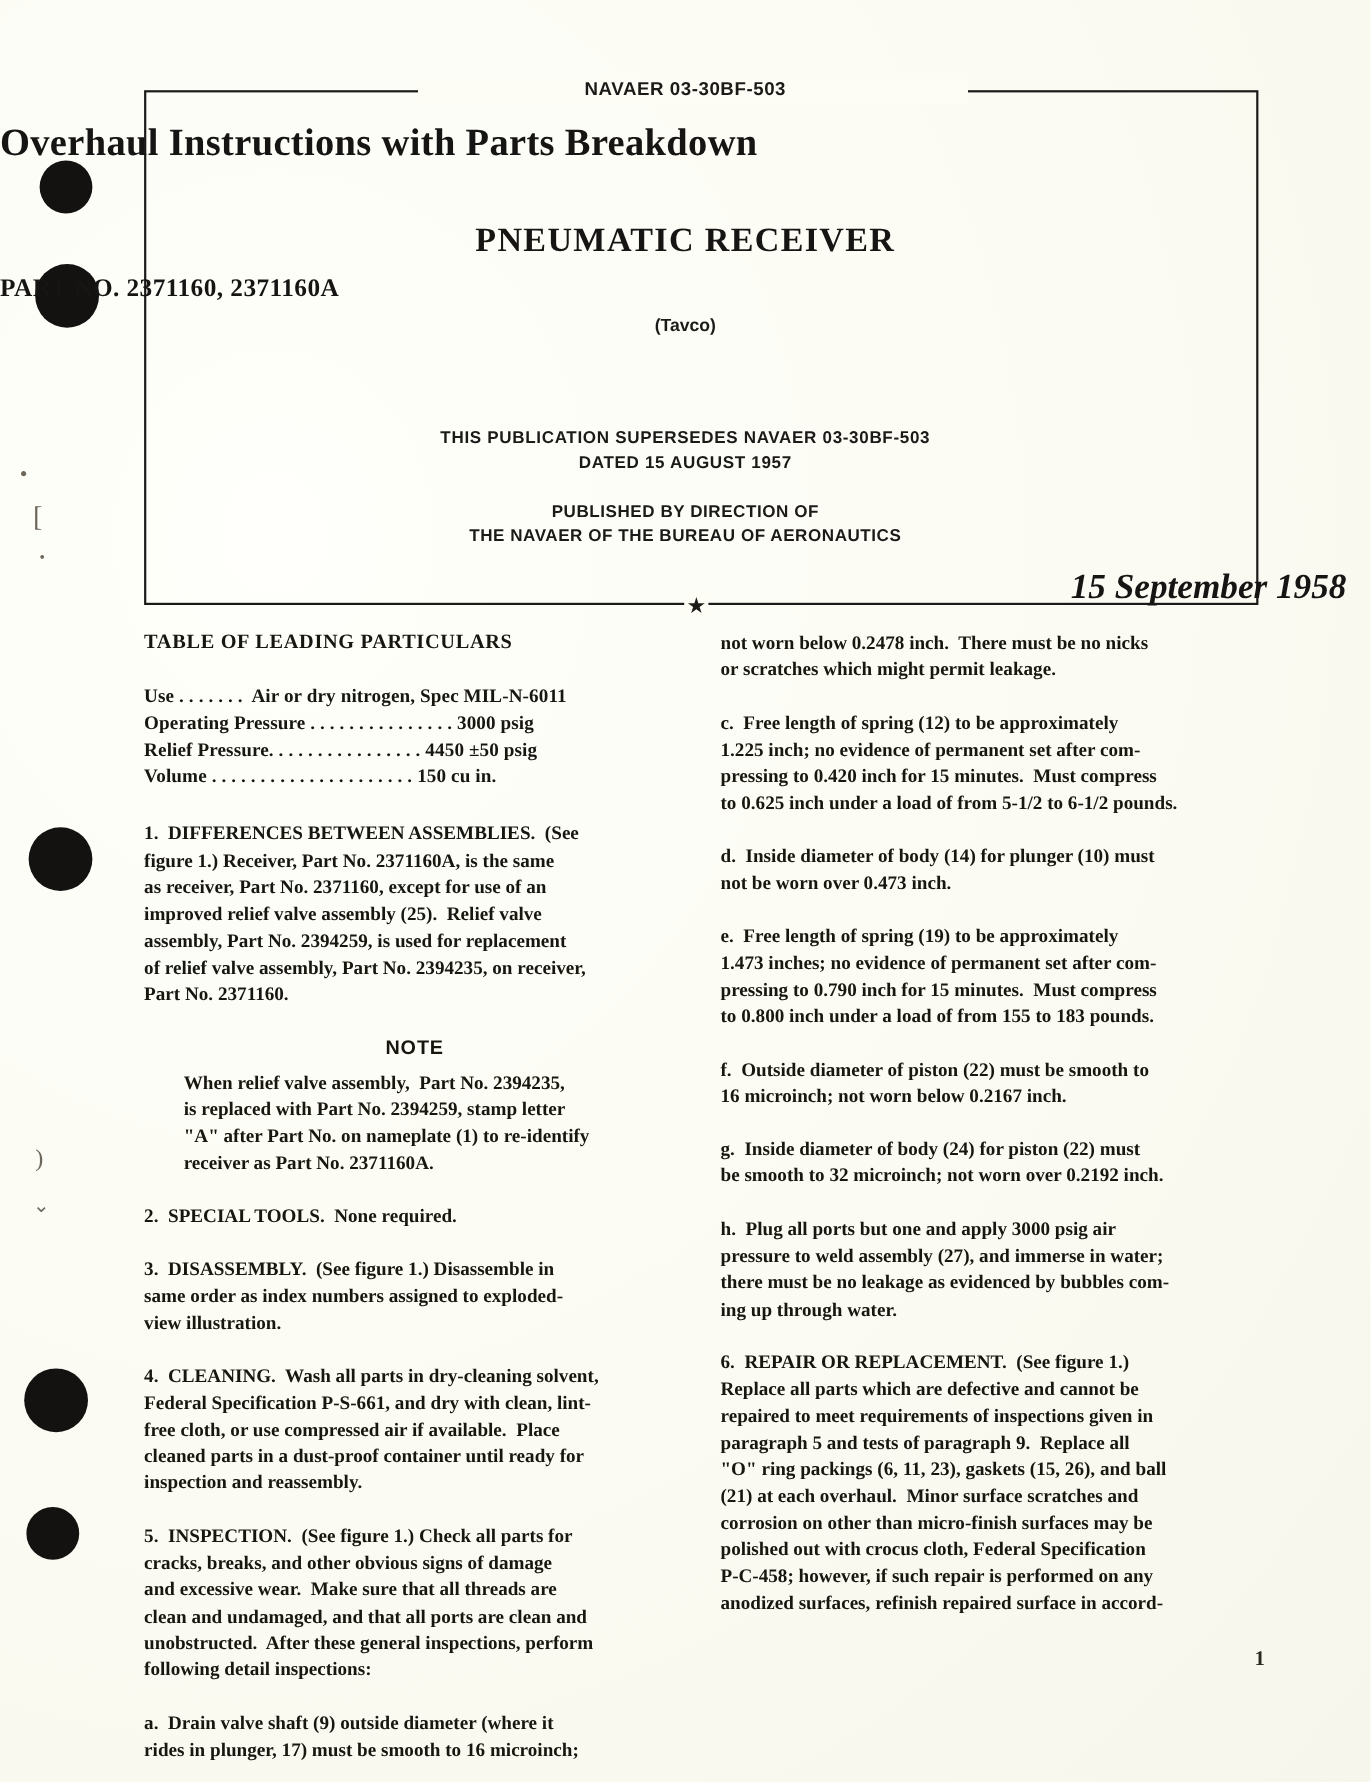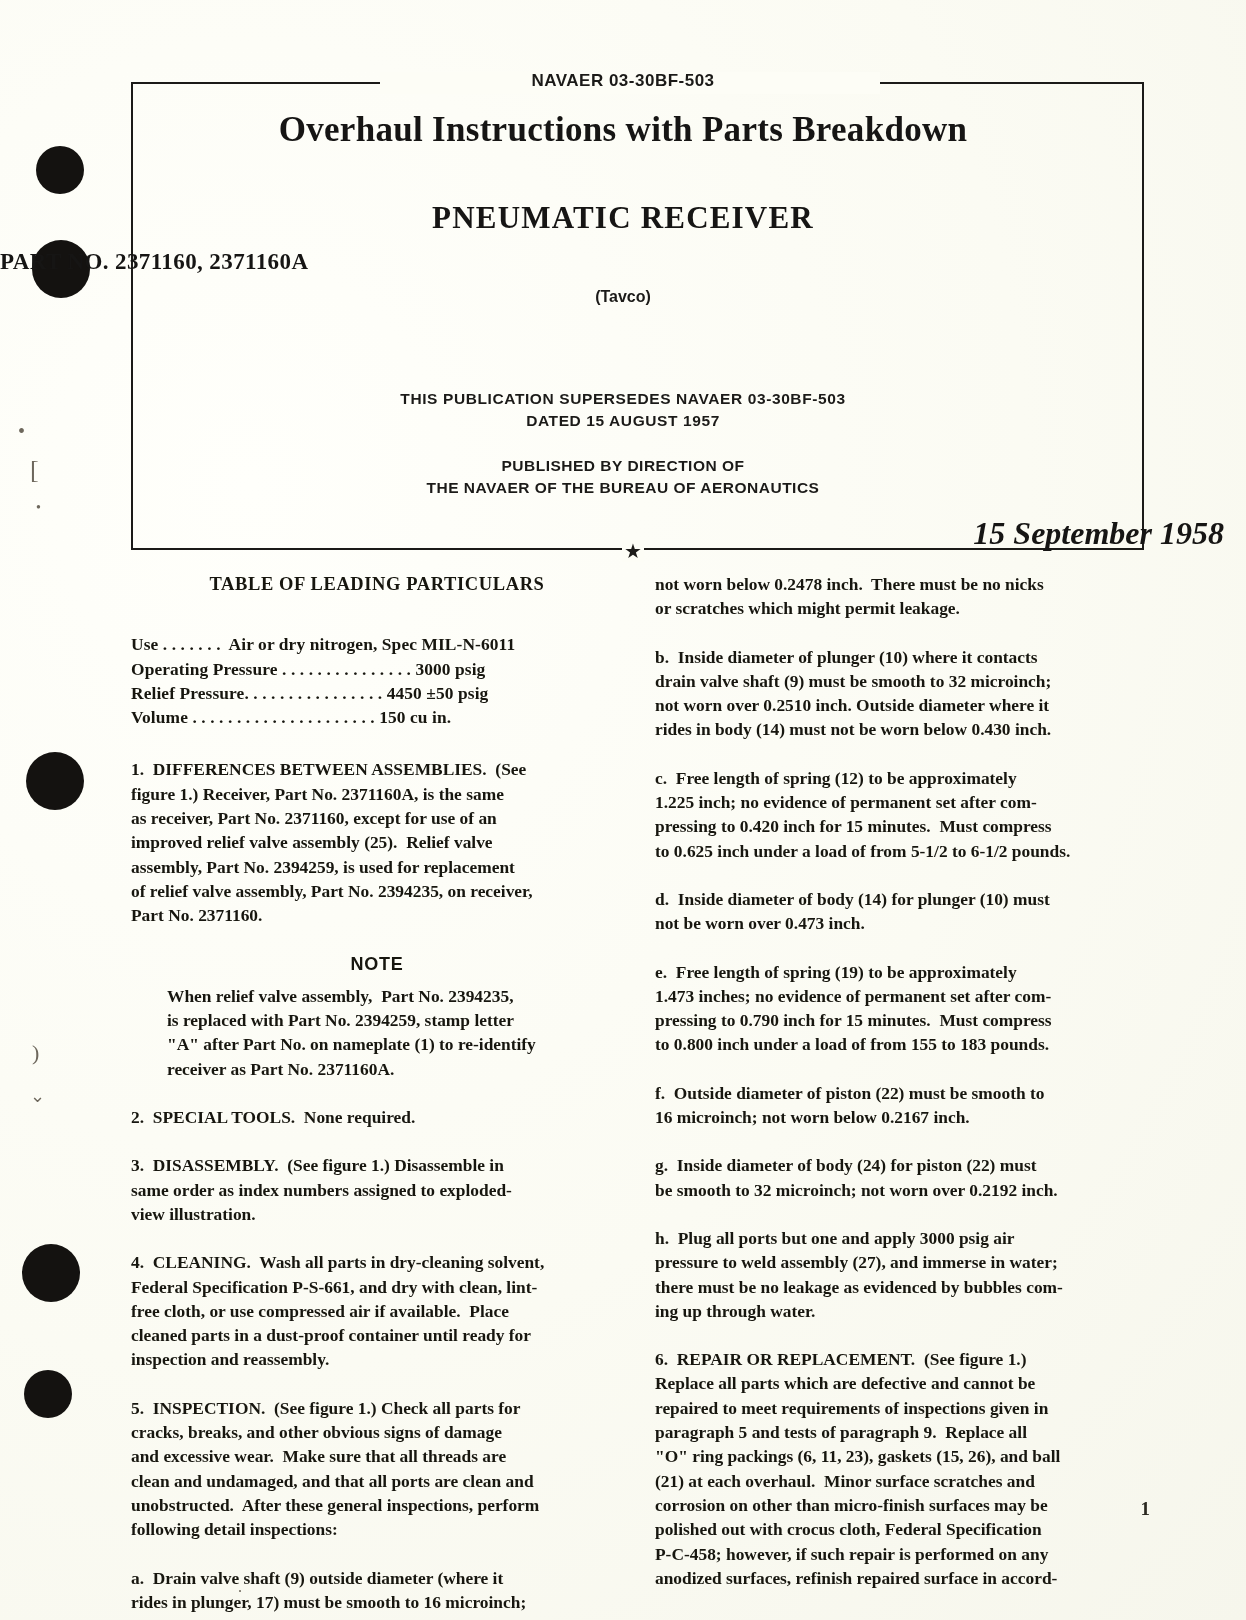--- a/index.html
+++ b/index.html
@@ -64,21 +64,20 @@
     font-weight: bold;
     font-size: 17px;
     letter-spacing: 0.5px;
     color: #1b1a18;
   }
 
   .hdr-title {
     position: absolute;
     left: 0; right: 0;
     top: 110px;
-    text-align: center;
     font-family: "Liberation Serif", serif;
     font-size: 35px;
     font-weight: bold;
     color: #161514;
     letter-spacing: 0.3px;
   }
   .hdr-product {
     position: absolute;
     left: 0; right: 0;
     top: 200px;
@@ -167,25 +166,25 @@
     font-family: "Liberation Serif", "DejaVu Serif", serif;
     font-size: 17.4px;
     line-height: 24.3px;
     color: #17160f;
     font-weight: bold;
   }
   .col-left  { left: 131px; }
   .col-right { left: 655px; }
 
   .sec-title {
-    text-align: center;
+    text-align: left;
     font-weight: bold;
     font-size: 18.5px;
     letter-spacing: 0.6px;
-    margin-bottom: 36px;
+    margin-bottom: 24px;
   }
   .note-head {
     text-align: center;
     font-family: "Liberation Sans", sans-serif;
     font-weight: bold;
     font-size: 18px;
     letter-spacing: 0.8px;
     margin-top: 20px;
     margin-bottom: 8px;
   }
@@ -293,24 +292,20 @@
 
     <div class="block lines">a.  Drain valve shaft (9) outside diameter (where it
 rides in plunger, 17) must be smooth to 16 microinch;</div>
   </div>
 
   <div class="col col-right">
 
     <div class="block lines">not worn below 0.2478 inch.  There must be no nicks
 or scratches which might permit leakage.</div>
 
-    <div class="block lines">b.  Inside diameter of plunger (10) where it contacts
-drain valve shaft (9) must be smooth to 32 microinch;
-not worn over 0.2510 inch. Outside diameter where it
-rides in body (14) must not be worn below 0.430 inch.</div>
 
     <div class="block lines">c.  Free length of spring (12) to be approximately
 1.225 inch; no evidence of permanent set after com-
 pressing to 0.420 inch for 15 minutes.  Must compress
 to 0.625 inch under a load of from 5-1/2 to 6-1/2 pounds.</div>
 
     <div class="block lines">d.  Inside diameter of body (14) for plunger (10) must
 not be worn over 0.473 inch.</div>
 
     <div class="block lines">e.  Free length of spring (19) to be approximately

